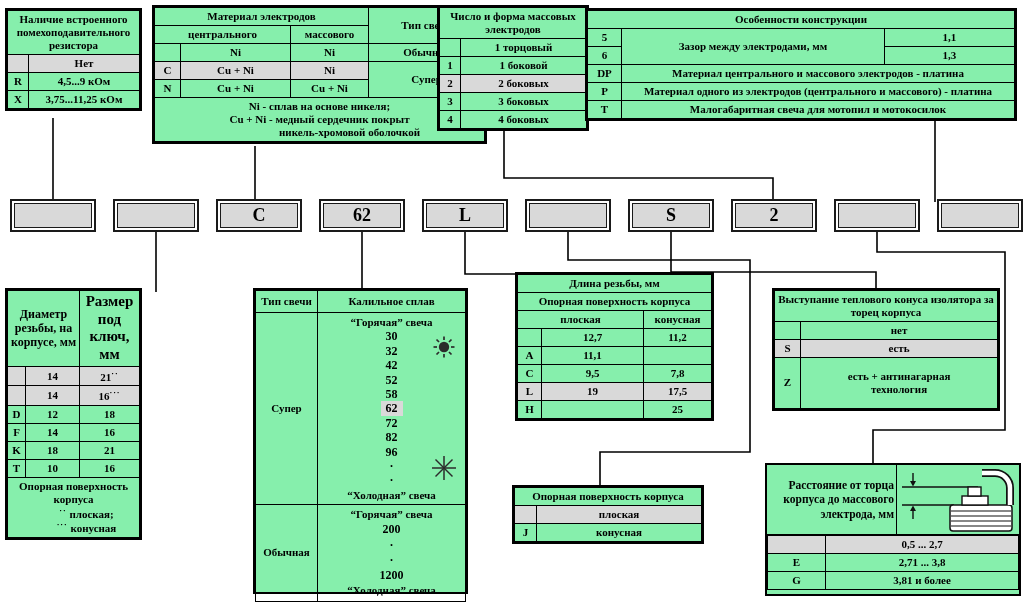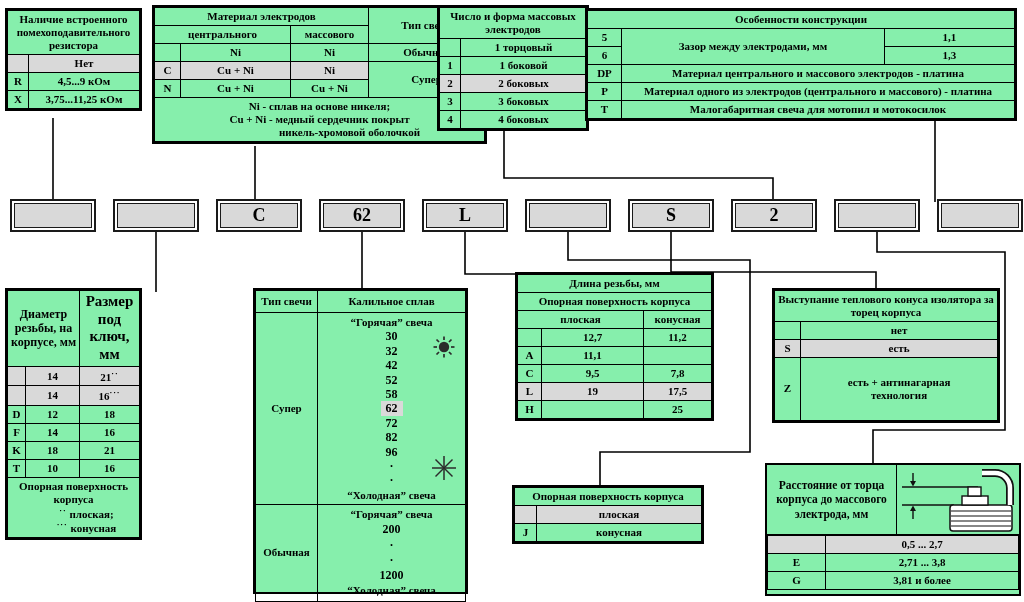--- a/index.html
+++ b/index.html
@@ -28,21 +28,21 @@
   
   .heatcell{position:relative;padding:2px 0;vertical-align:top}
   .hline{line-height:14.4px;font-size:12px}
   .hline.q{font-size:11px}
   .hline .hl62{display:inline-block;background:#d9d9d9;padding:0 5px}
   .reg .hline{line-height:15.2px}
   .icon-abs{position:absolute}
   
   .jtop{display:flex;height:70px;border-bottom:1.5px solid #000}
   .jtext{width:130px;border-right:1.5px solid #000;display:flex;align-items:center;
-         justify-content:center;text-align:center;font-size:11.5px;padding:2px;line-height:1.25}
+         justify-content:center;text-align:right;font-size:11.5px;padding:2px;line-height:1.25}
   .jdraw{flex:1;display:flex;align-items:center;justify-content:center}
 </style>
 </head>
 <body>
 
 <div id="canvas">
 
   <svg class="lines" width="1024" height="602">
     <g fill="none" stroke="#000" stroke-width="1.6">
       <polyline points="53,118 53,202"></polyline>
@@ -430,21 +430,21 @@
       <tr>
         <td></td>
         <td>нет</td>
       </tr>
       <tr>
         <td class="hl">S</td>
         <td class="hl">есть</td>
       </tr>
       <tr>
         <td>Z</td>
-        <td style="padding:18px 18px">есть + антинагарная технология</td>
+        <td style="padding:12px 18px">есть + антинагарная технология</td>
       </tr>
     </tbody>
       </table>
   </div>
 
   <div class="tblwrap" style="left:765px;top:463px;width:256px;height:133px">
     <div class="jtop">
       <div class="jtext">Расстояние от торца корпуса до массового электрода, мм</div>
       <div class="jdraw">
         <svg width="120" height="66" viewBox="0 0 120 66">

